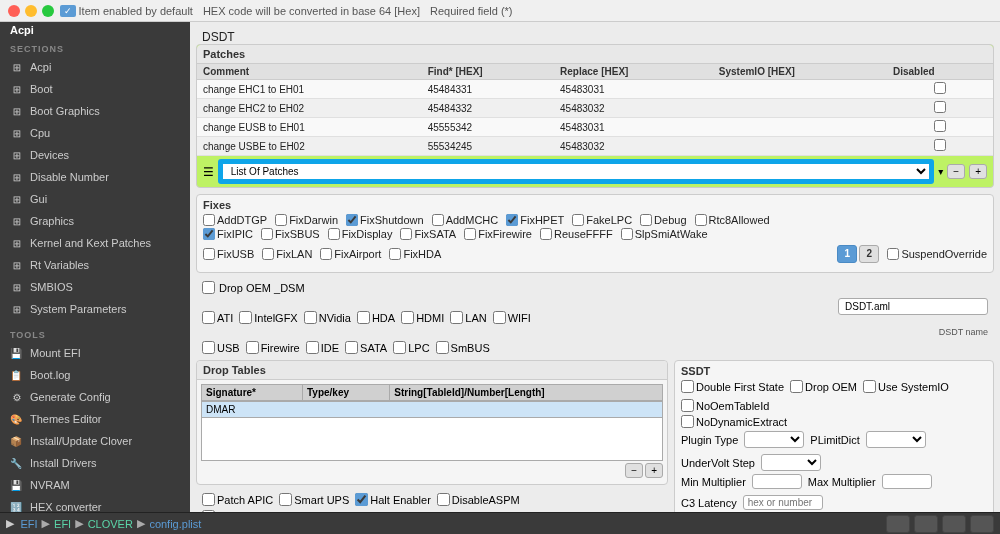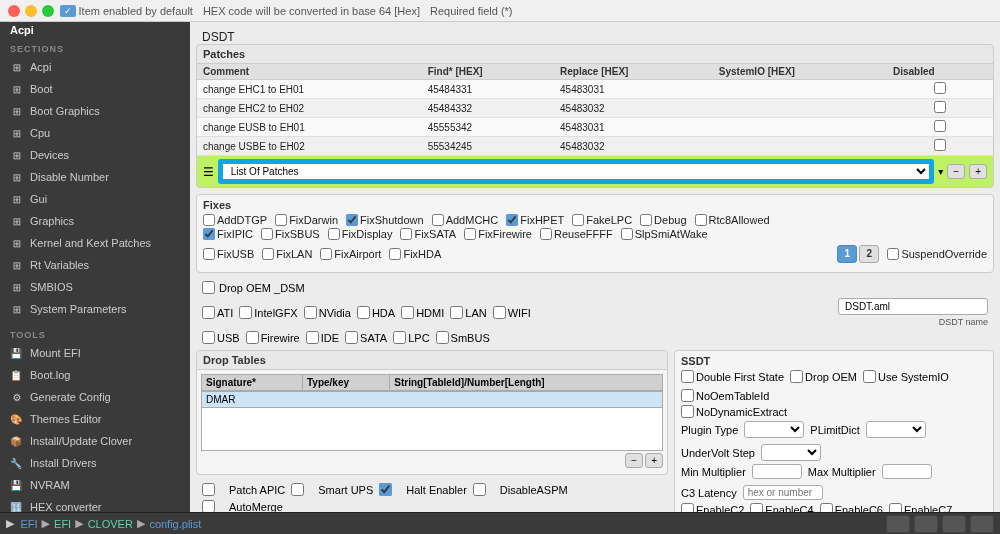--- a/index.html
+++ b/index.html
@@ -262,28 +262,28 @@
 
     
     .bottom-row {
       display: flex;
       align-items: center;
       gap: 6px;
       padding: 2px 6px;
       flex-wrap: wrap;
       font-size: 10px;
     }
-    .bottom-item { display: flex; align-items: center; gap: 14px; }
+    .bottom-item { display: flex; align-items: center; gap: 2px; }
 
     
     .dsdt-name-area {
       display: flex;
       flex-direction: column;
       align-items: flex-end;
-      gap: 2px;
+      gap: 12px;
     }
     .dsdt-name-input {
       border: 1px solid #aaa;
       border-radius: 3px;
       padding: 2px 6px;
       font-size: 10px;
       width: 150px;
       background: white;
     }
 

